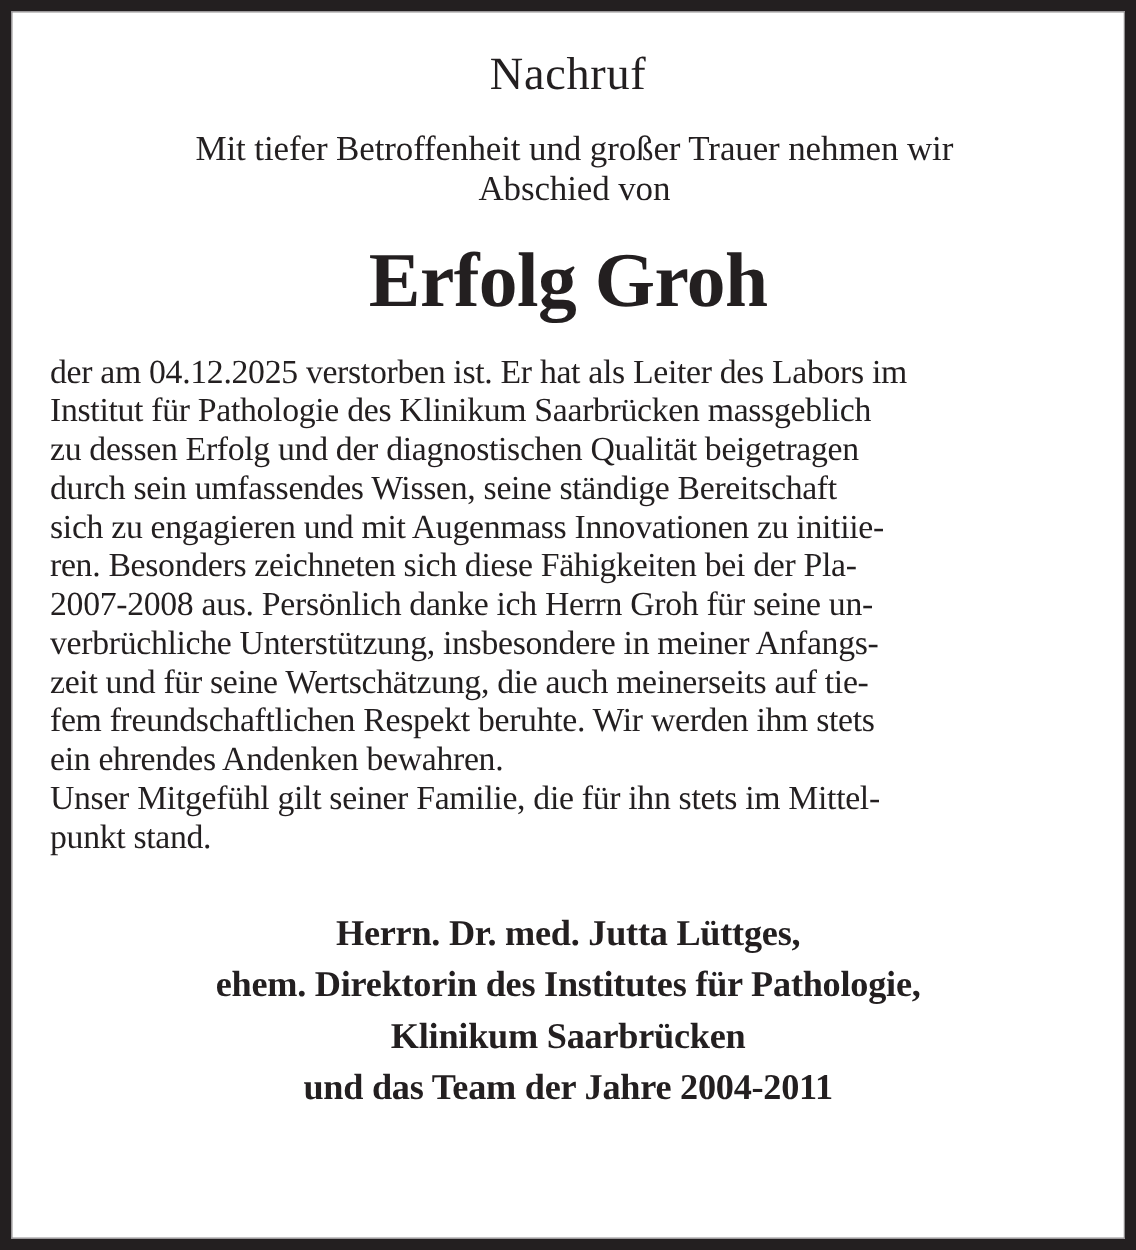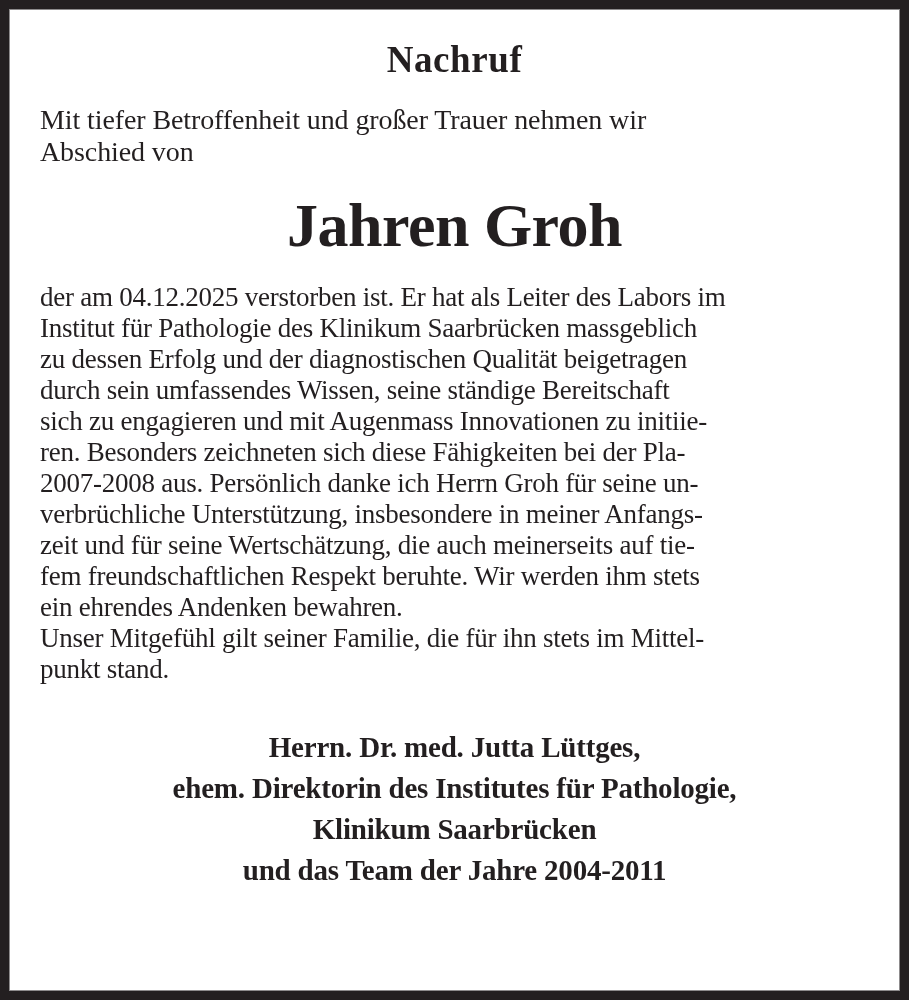--- a/index.html
+++ b/index.html
@@ -40,38 +40,38 @@
     bottom: 0;
     padding: 0 20px 0 20px;
     box-sizing: border-box;
   }
 
   
   .heading {
     text-align: center;
     font-size: 37px;
     line-height: 44px;
-    font-weight: 700;
+    font-weight: 400;
     color: #231f20;
     letter-spacing: 0.6px;
     margin: 28px 0 0 0;
     font-family: "Liberation Serif", "DejaVu Serif", serif;
   }
 
   
   .intro {
     margin: 22px 0 0 0;
     padding-left: 10px;
     color: #231f20;
     font-size: 28px;
     line-height: 32px;
     font-weight: 400;
     letter-spacing: -0.1px;
   }
-  .intro .ln { display: block; white-space: pre; }
+  .intro .ln { display: block; white-space: pre; text-align: center; }
 
   
   .name {
     text-align: center;
     font-size: 62px;
     line-height: 70px;
     font-weight: 700;
     color: #231f20;
     margin: 22px 0 0 0;
     letter-spacing: -0.5px;
@@ -108,21 +108,21 @@
   <div class="paper">
     <div class="inner">
 
       <div class="heading">Nachruf</div>
 
       <div class="intro">
         <span class="ln">Mit tiefer Betroffenheit und großer Trauer nehmen wir</span>
         <span class="ln">Abschied von</span>
       </div>
 
-      <div class="name">Jahren Groh</div>
+      <div class="name">Erfolg Groh</div>
 
       <div class="body-text">
         <span class="ln">der am 04.12.2025 verstorben ist. Er hat als Leiter des Labors im</span>
         <span class="ln">Institut für Pathologie des Klinikum Saarbrücken massgeblich</span>
         <span class="ln">zu dessen Erfolg und der diagnostischen Qualität beigetragen</span>
         <span class="ln">durch sein umfassendes Wissen, seine ständige Bereitschaft</span>
         <span class="ln">sich zu engagieren und mit Augenmass Innovationen zu initiie-</span>
         <span class="ln">ren. Besonders zeichneten sich diese Fähigkeiten bei der Pla-</span>
         <span class="ln">2007-2008 aus. Persönlich danke ich Herrn Groh für seine un-</span>
         <span class="ln">verbrüchliche Unterstützung, insbesondere in meiner Anfangs-</span>

